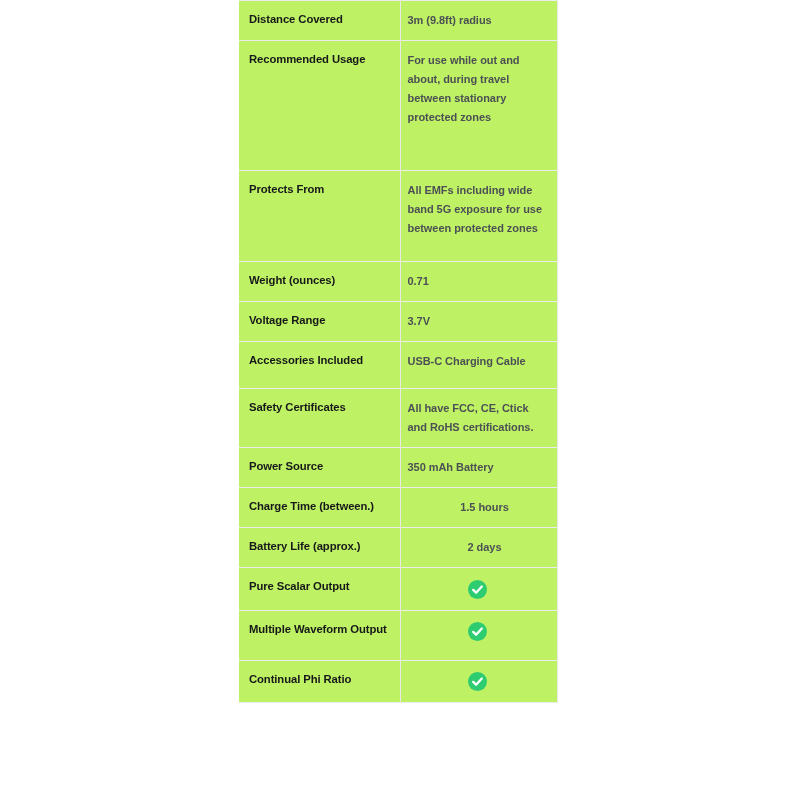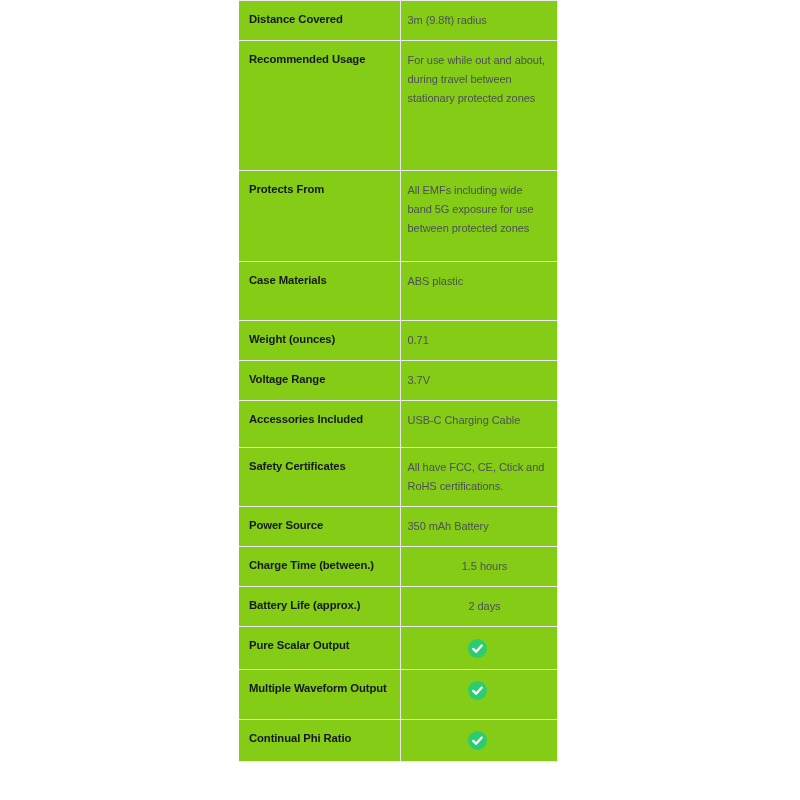--- a/index.html
+++ b/index.html
@@ -34,37 +34,37 @@
   table.spec-table col.c-value { width: 157px; }
 
   table.spec-table tr {
     border-bottom: 1px solid #ececec;
   }
 
   td.spec-label,
   td.spec-value {
     vertical-align: top;
     padding: 0;
-    background: #84cc16;
+    background: #bef264;
   }
 
   td.spec-label {
     border-right: 1px solid #e8e8e8;
     padding: 10px 12px 10px 10px;
     font-size: 11.3px;
     font-weight: bold;
     color: #17181a;
     line-height: 16px;
     letter-spacing: -0.1px;
   }
 
   td.spec-value {
     padding: 10px 10px 10px 7px;
     font-size: 11px;
-    font-weight: normal;
+    font-weight: bold;
     color: #4c5055;
     line-height: 19px;
     letter-spacing: -0.05px;
   }
 
   td.spec-value.align-center {
     text-align: center;
     padding-left: 22px;
   }
 
@@ -110,24 +110,20 @@
           <td class="spec-value">3m (9.8ft) radius</td>
         </tr>
         <tr class="h-129">
           <td class="spec-label">Recommended Usage</td>
           <td class="spec-value">For use while out and about, during travel between stationary protected zones</td>
         </tr>
         <tr class="h-90">
           <td class="spec-label">Protects From</td>
           <td class="spec-value">All EMFs including wide band 5G exposure for use between protected zones</td>
         </tr>
-        <tr class="h-58">
-          <td class="spec-label">Case Materials</td>
-          <td class="spec-value">ABS plastic</td>
-        </tr>
         <tr class="h-35">
           <td class="spec-label">Weight (ounces)</td>
           <td class="spec-value">0.71</td>
         </tr>
         <tr class="h-35">
           <td class="spec-label">Voltage Range</td>
           <td class="spec-value">3.7V</td>
         </tr>
         <tr class="h-46">
           <td class="spec-label">Accessories Included</td>

